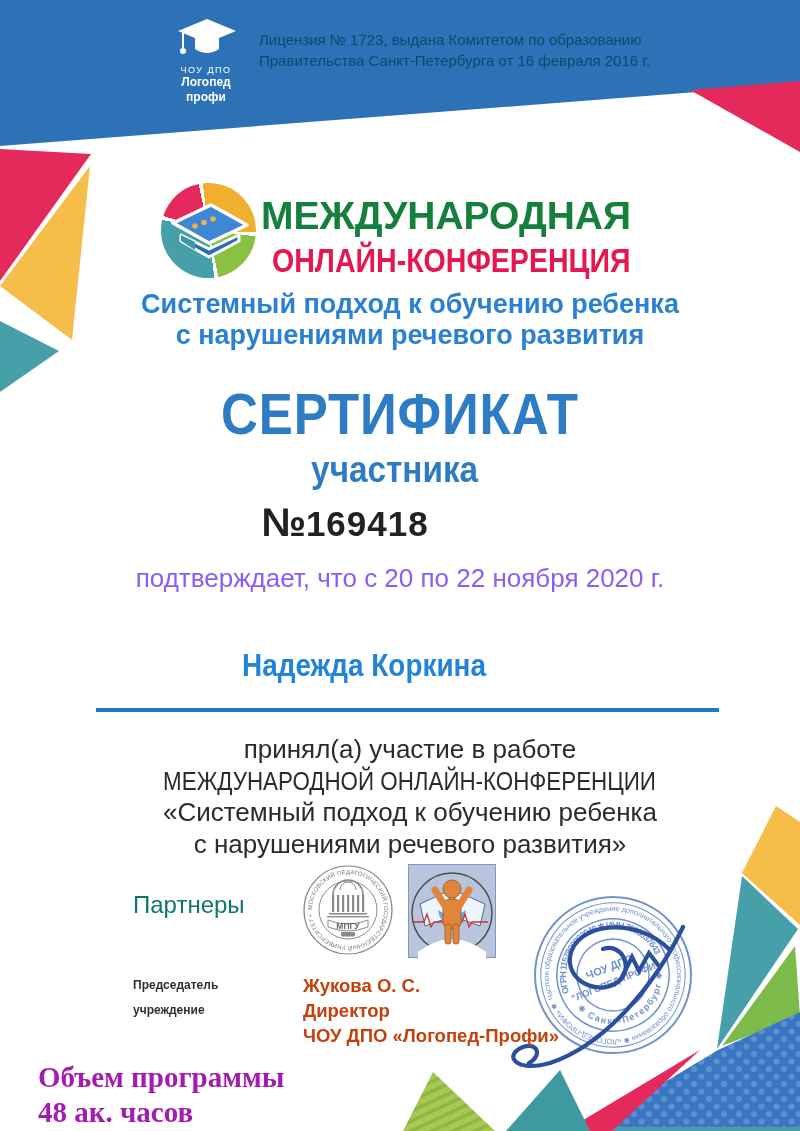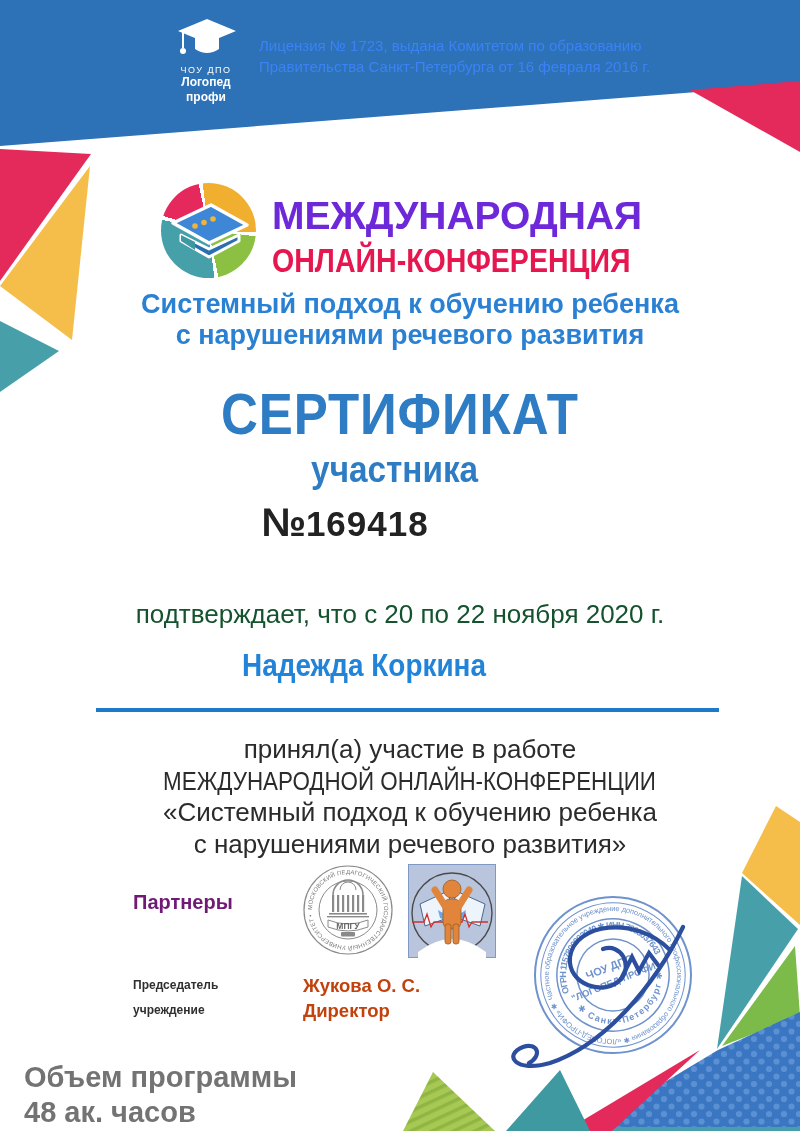--- a/index.html
+++ b/index.html
@@ -6,53 +6,53 @@
   #page{
     position:relative;width:800px;height:1131px;overflow:hidden;background:#fff;
     font-family:"Liberation Sans","DejaVu Sans",sans-serif;color:#2d2d2d;
   }
   .abs{position:absolute;}
   svg{display:block;}
   
   .org-block{left:154px;top:18px;width:104px;text-align:center;color:#fff;}
   .org-small{font-size:9px;letter-spacing:1.5px;margin-top:3px;}
   .org-name{font-size:12px;font-weight:700;line-height:15px;}
-  .license{left:259px;top:29px;font-size:15px;line-height:21px;color:#3b82f6;margin-top:6px;}
+  .license{left:259px;top:29px;font-size:15px;line-height:21px;color:#0c4a6e;}
   
   .conf-logo{left:161px;top:183px;width:95px;height:95px;border-radius:50%;
     background:conic-gradient(#f1af2f 0deg 92deg,#ffffff 92deg 97deg,#8cc043 97deg 168deg,
       #ffffff 168deg 173deg,#46a0a9 173deg 283deg,#ffffff 283deg 288deg,
       #e6295c 288deg 348deg,#ffffff 348deg 353deg,#f1af2f 353deg 360deg);}
   .conf-logo svg{position:absolute;left:0;top:0;}
-  .title1{left:272px;top:194px;font-size:39px;font-weight:700;color:#6d28d9;white-space:nowrap;}
+  .title1{left:261px;top:194px;font-size:39px;font-weight:700;color:#15803d;white-space:nowrap;}
   .title2{left:272px;top:241px;font-size:34px;font-weight:700;color:#e6164f;white-space:nowrap;
     transform:scaleX(0.84);transform-origin:left center;}
   .subtitle{left:0;top:289px;width:800px;text-align:center;font-size:27px;line-height:31px;
     font-weight:700;color:#2a80d2;transform:translateX(10px);}
   
   .cert-heading{left:0;top:380px;width:800px;text-align:center;font-size:58px;font-weight:700;
     color:#2e7cc3;letter-spacing:1px;transform:scaleX(0.88);transform-origin:center;}
   .cert-type{left:0;top:449px;width:800px;text-align:center;font-size:37px;font-weight:700;
     color:#2e7cc3;transform:scaleX(0.9) translateX(-6px);transform-origin:center;}
   .cert-number{left:0;top:500px;width:800px;text-align:center;color:#222;
     transform:translateX(-55px);}
   .cert-number .nsign{font-size:40px;font-weight:800;}
   .cert-number .ndigits{font-size:35px;font-weight:600;letter-spacing:1px;}
-  .statement{left:0;top:563px;width:800px;text-align:center;font-size:26px;color:#14532d;margin-top:36px;}
+  .statement{left:0;top:563px;width:800px;text-align:center;font-size:26px;color:#8b5cf6;}
   .recipient{left:0;top:648px;width:800px;text-align:center;font-size:31px;font-weight:700;
     color:#2284d8;transform:scaleX(0.9) translateX(-40px);transform-origin:center;}
   .rule{left:96px;top:708px;width:623px;height:4px;background:#1e79c8;}
   .bodytext{left:0;top:734px;width:800px;text-align:center;font-size:26px;line-height:31.5px;
     color:#2b2b2b;transform:translateX(10px);}
   .bodytext .caps{display:inline-block;transform:scaleX(0.86);transform-origin:center;white-space:nowrap;}
   
-  .partners-label{left:133px;top:891px;font-size:20px;font-weight:700;color:#701a75;}
+  .partners-label{left:133px;top:891px;font-size:24px;font-weight:400;color:#0f766e;}
   .sig-left{left:133px;top:973px;font-size:12px;font-weight:700;line-height:25px;color:#2f2f2f;}
   .sig-right{left:303px;top:973px;font-size:18.5px;font-weight:700;line-height:25px;color:#c2410c;white-space:nowrap;}
-  .program{left:24px;top:1060px;font-size:29px;font-weight:700;line-height:35px;color:#737373;}
+  .program{left:38px;top:1060px;font-size:29px;font-weight:700;line-height:35px;color:#a21caf;font-family:Liberation Serif, serif;}
 </style>
 </head>
 <body>
 
 <div id="page">
 
   <svg class="abs" width="800" height="1131" viewBox="0 0 800 1131" style="left:0;top:0;">
 
     <polygon points="0,0 800,0 800,84 0,146" fill="#2d72b6"></polygon>
 
@@ -216,20 +216,21 @@
     </g>
   </svg>
 
   <div class="abs sig-left">
     <div>Председатель</div>
     <div>учреждение</div>
   </div>
   <div class="abs sig-right">
     <div>Жукова О. С.</div>
     <div>Директор</div>
+    <div>ЧОУ ДПО «Логопед-Профи»</div>
   </div>
 
   <div class="abs program">
     <div>Объем программы</div>
     <div>48 ак. часов</div>
   </div>
 
 </div>
 
 </body></html>

